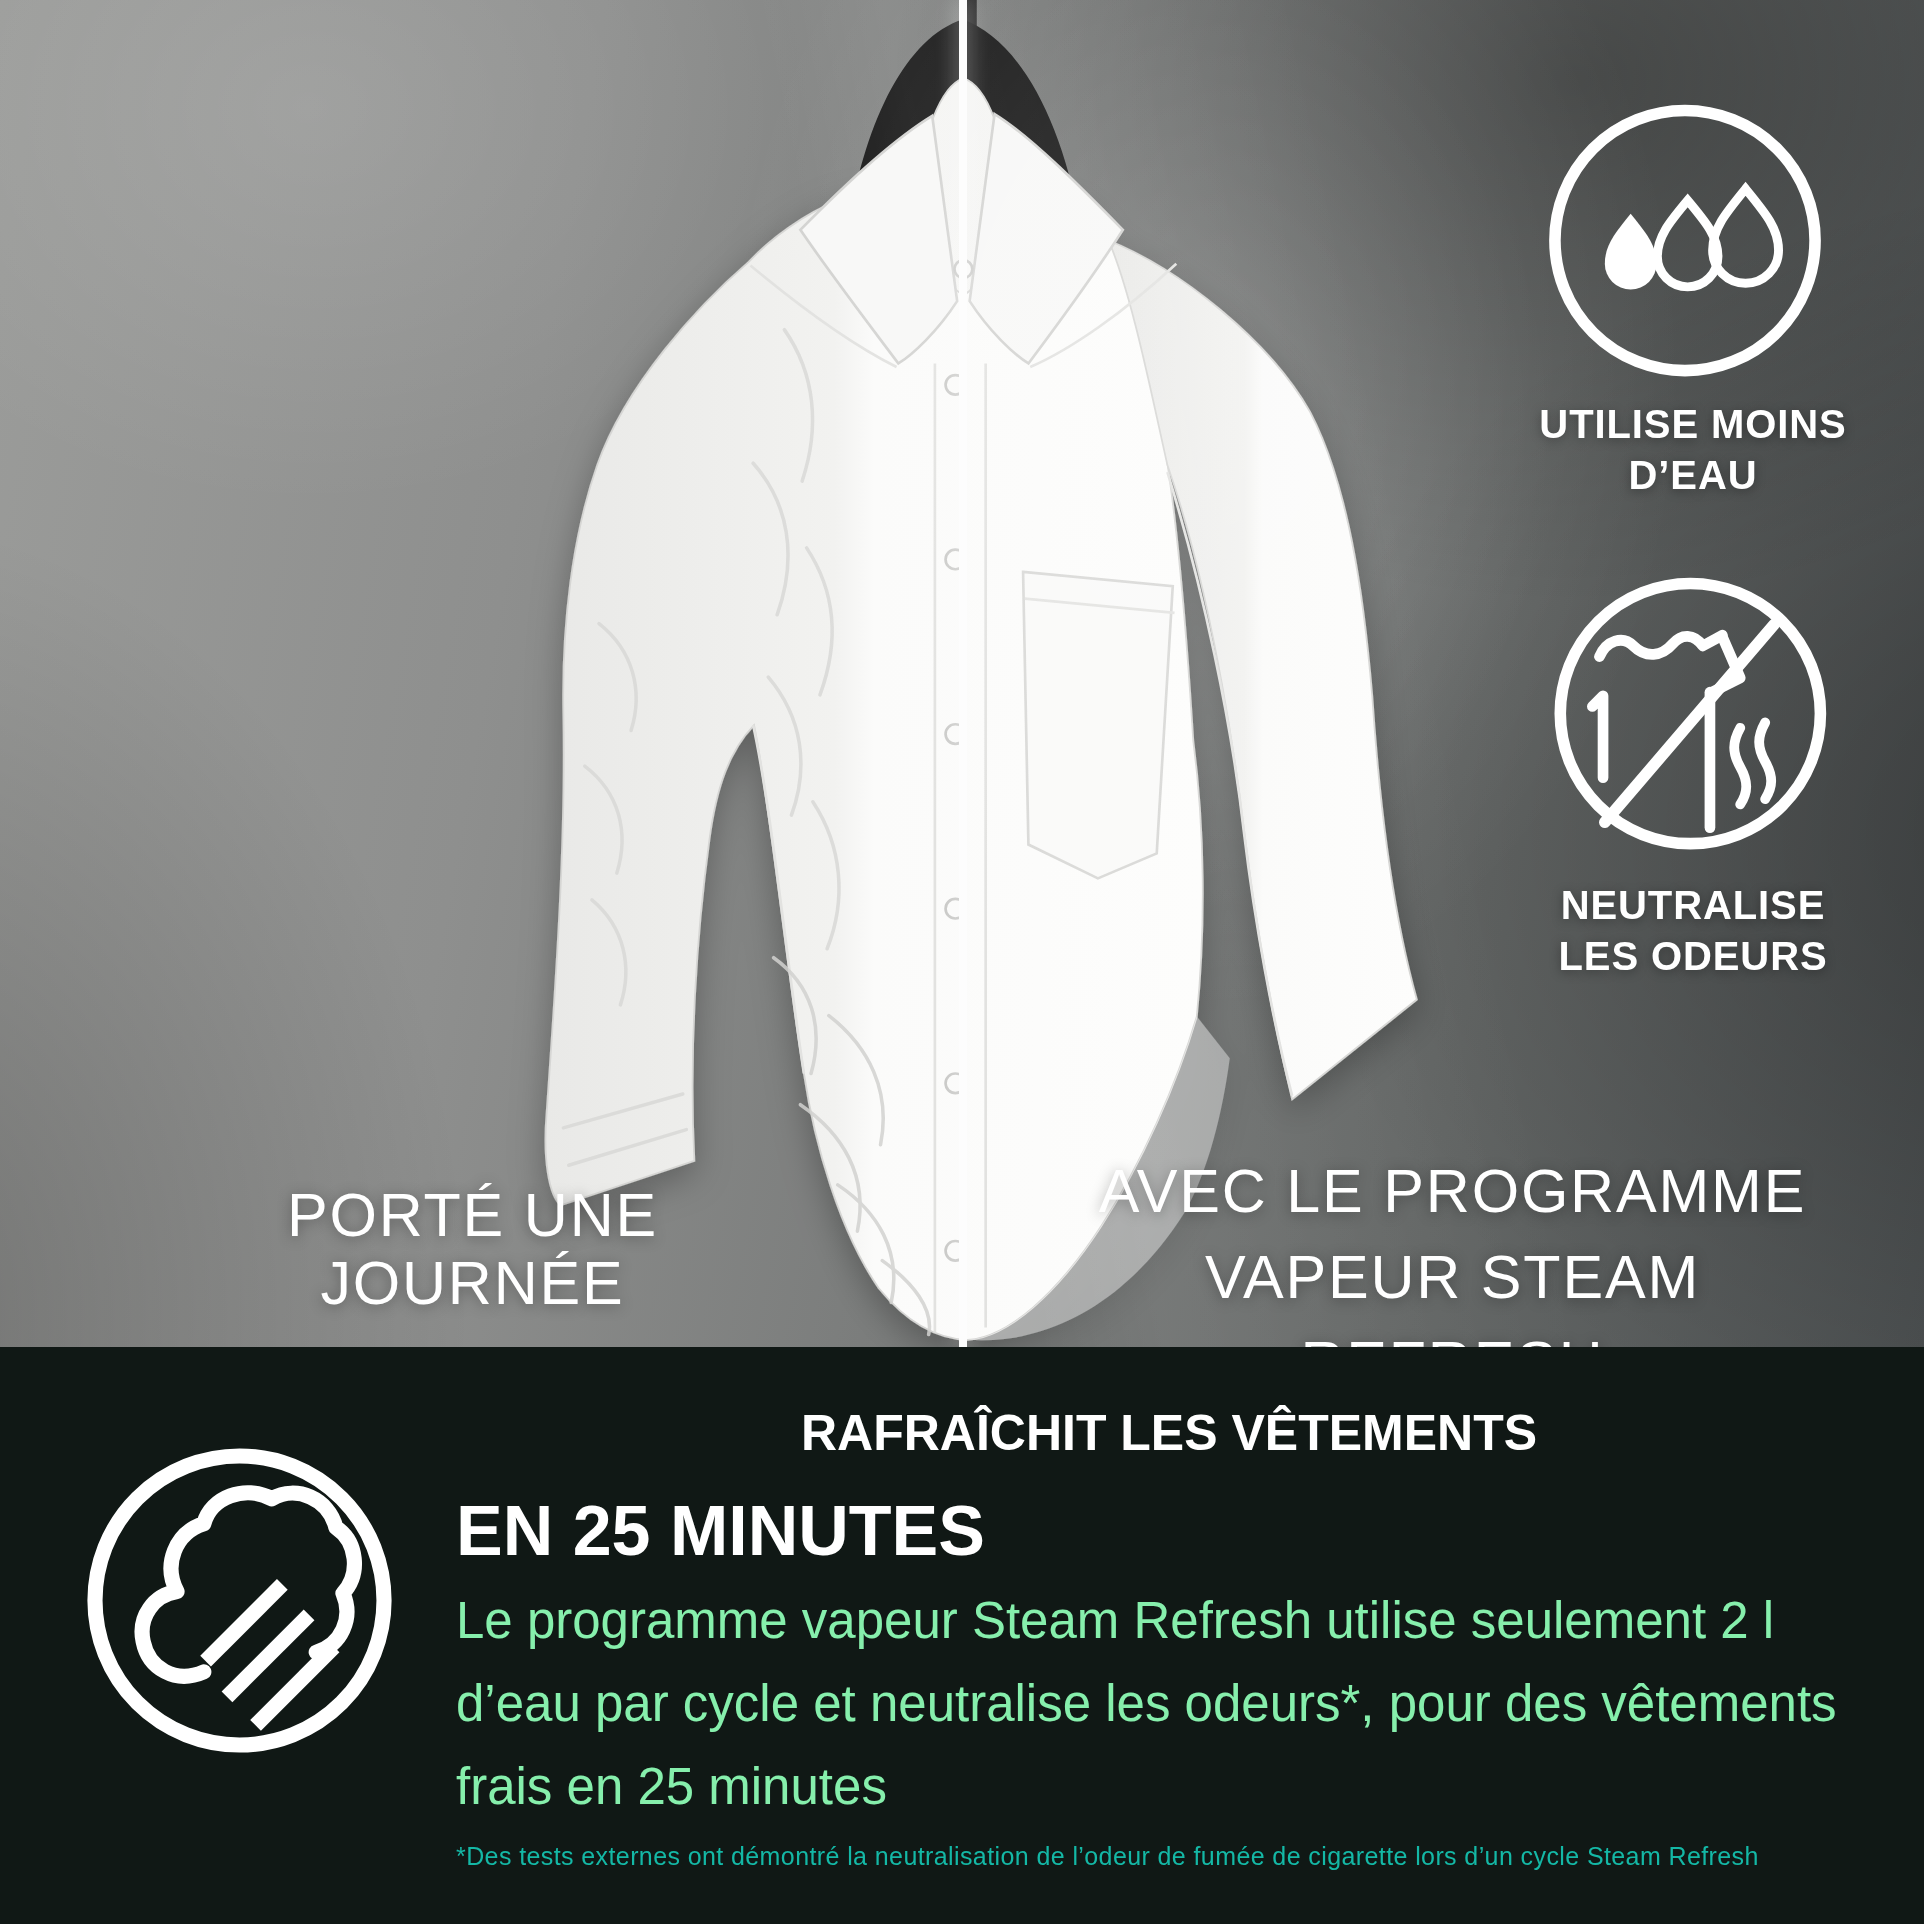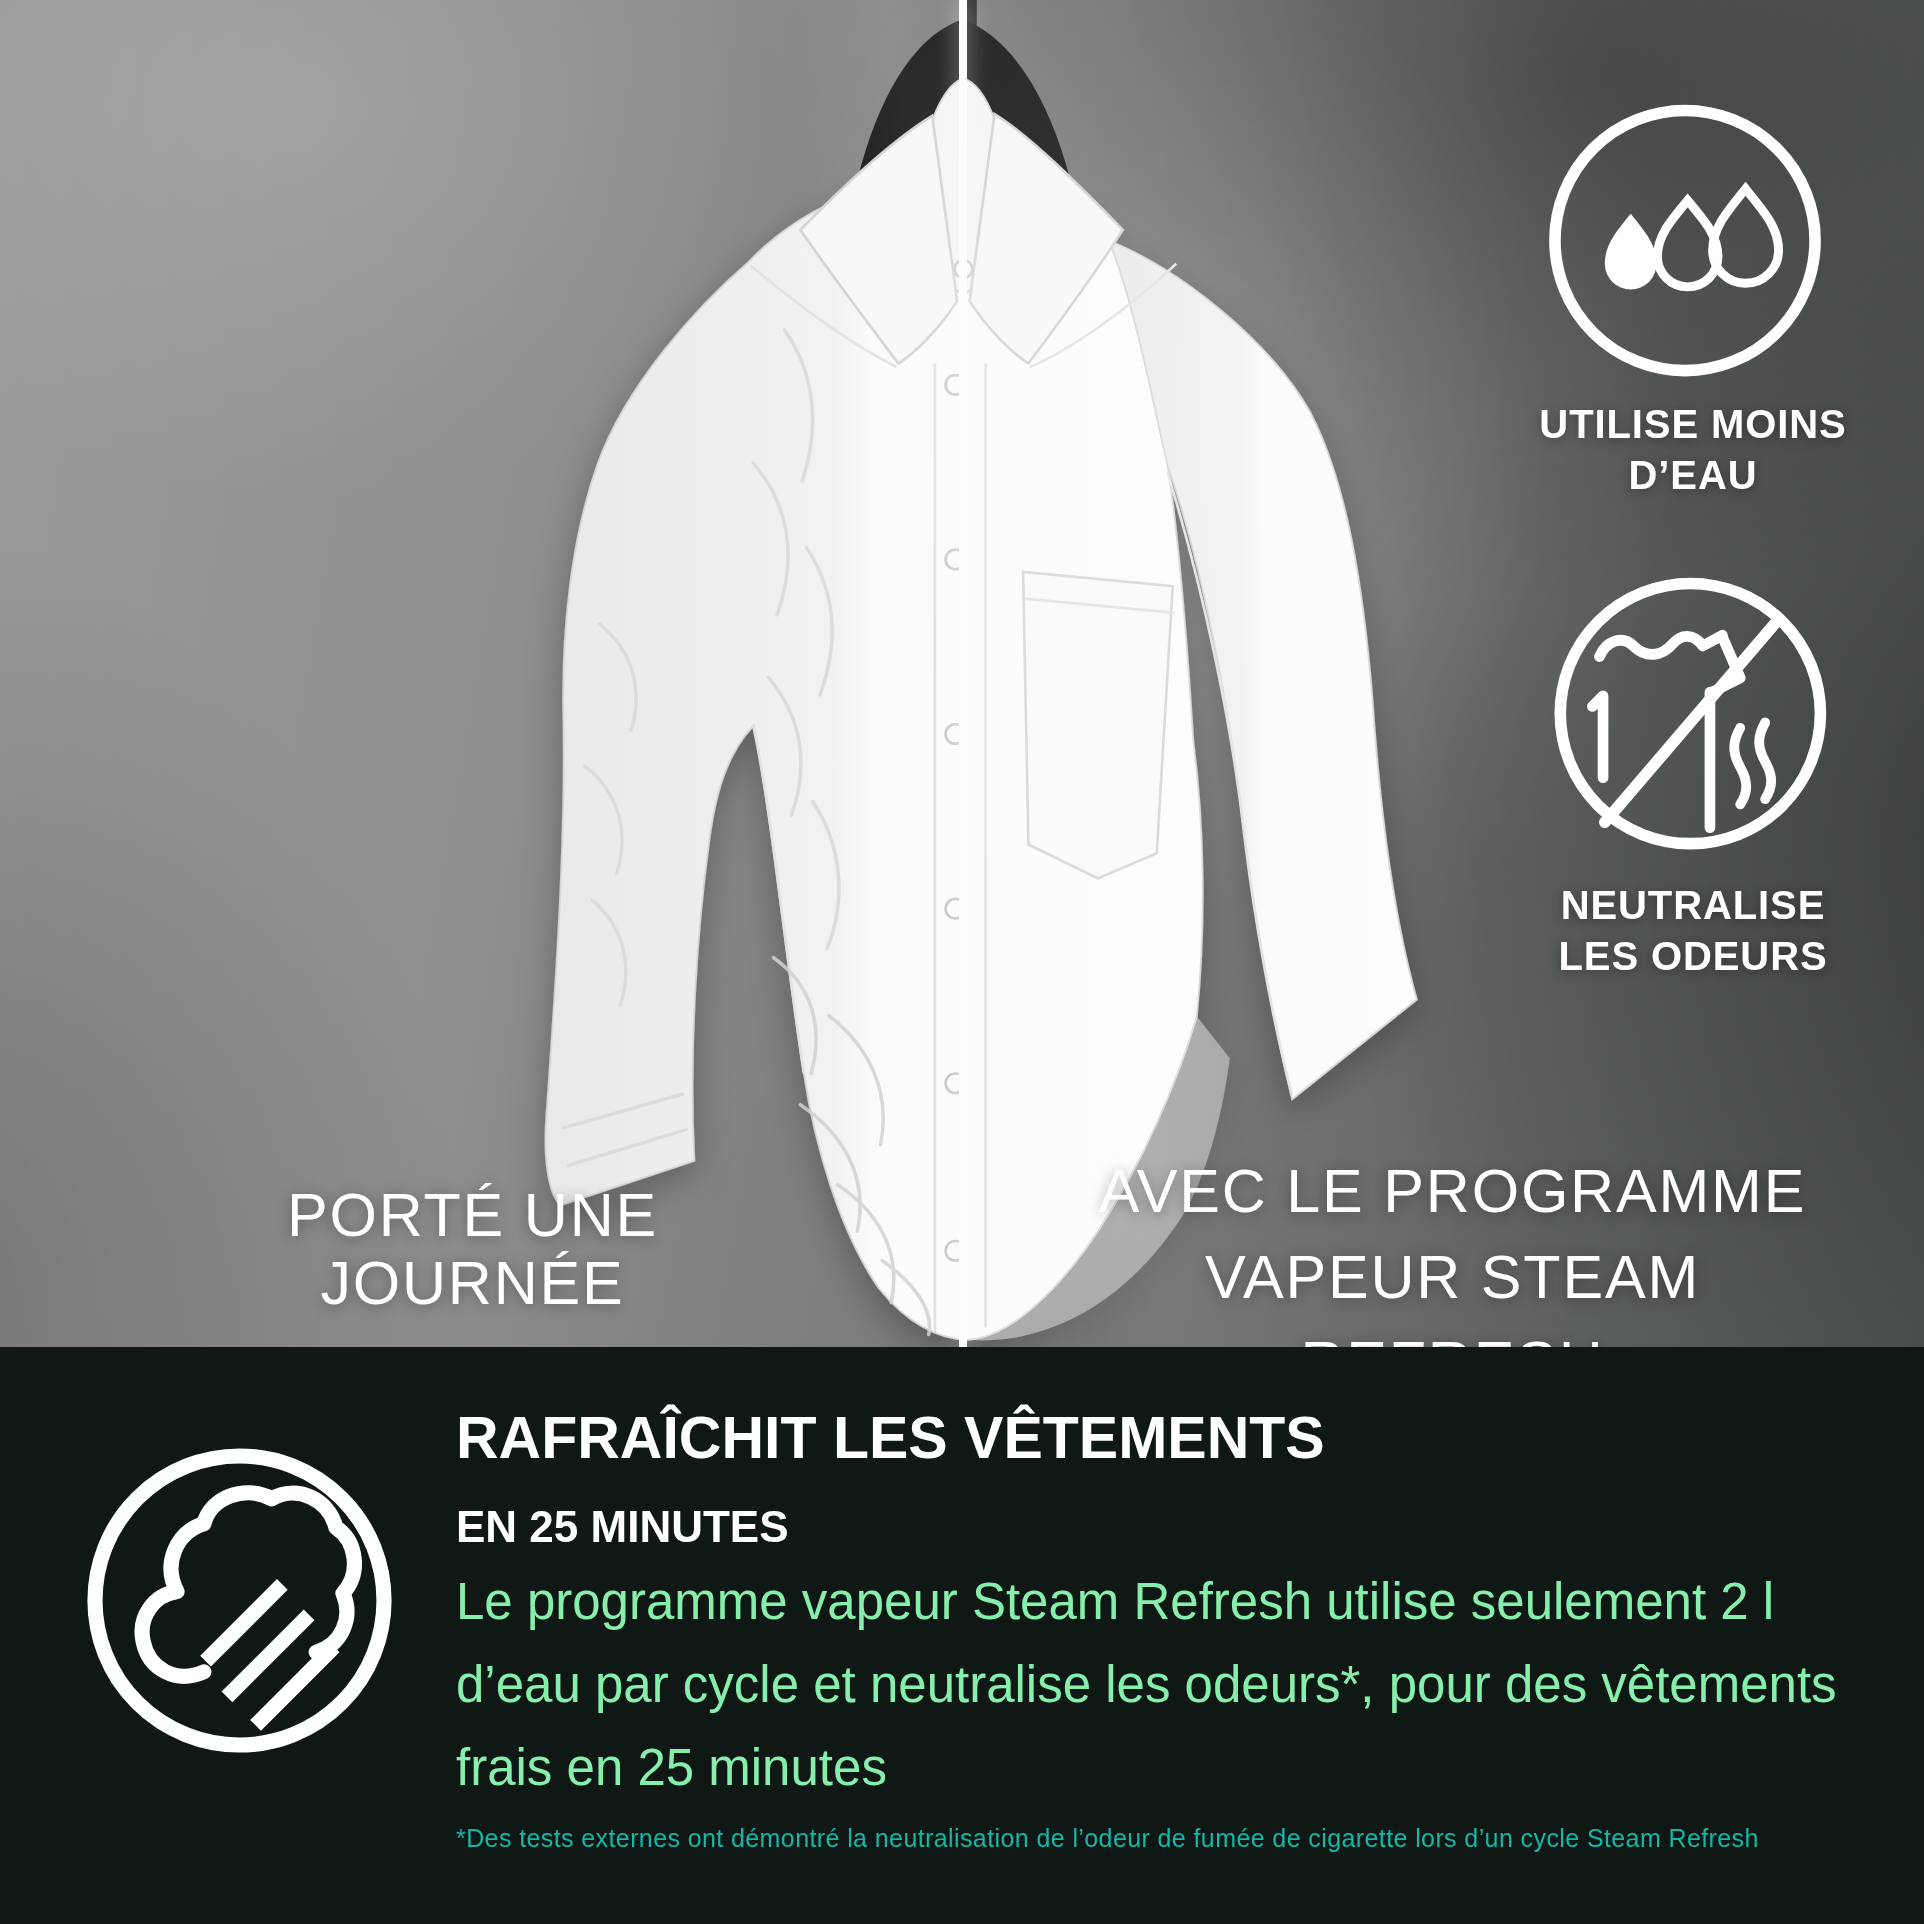--- a/index.html
+++ b/index.html
@@ -42,22 +42,22 @@
     text-shadow:0 1.8px 10.7px rgba(0,0,0,0.35);
   }
   .badge-label-1{top:399px;}
   .badge-label-2{top:880px;}
   
   .panel{
     position:absolute;left:0;top:1347px;width:1925px;height:577px;background:#101815;color:#fff;
   }
   .panel-icon{position:absolute;left:70px;top:84px;}
   .panel-copy{position:absolute;left:456px;top:59px;width:1426px;}
-  .panel-h1{font-size:59px;font-weight:700;letter-spacing:0px;line-height:1.1;margin:0;}
-  .panel-h2{font-size:44px;font-weight:700;line-height:1.1;margin:32px 0 0 0;}
+  .panel-h1{font-size:50px;font-weight:700;letter-spacing:0px;line-height:1.1;margin:0;text-align:center;}
+  .panel-h2{font-size:70px;font-weight:700;line-height:1.1;margin:32px 0 0 0;}
   .panel-body{font-size:51px;font-weight:300;line-height:83px;margin:9px 0 0 0;width:1399px;color:#86efac;}
   .panel-footnote{font-size:25px;font-weight:300;letter-spacing:0.4px;margin:14.3px 0 0 0;color:#14b8a6;}
 </style>
 </head>
 <body>
 
 <div class="stage">
 
   <div class="photo">
 

